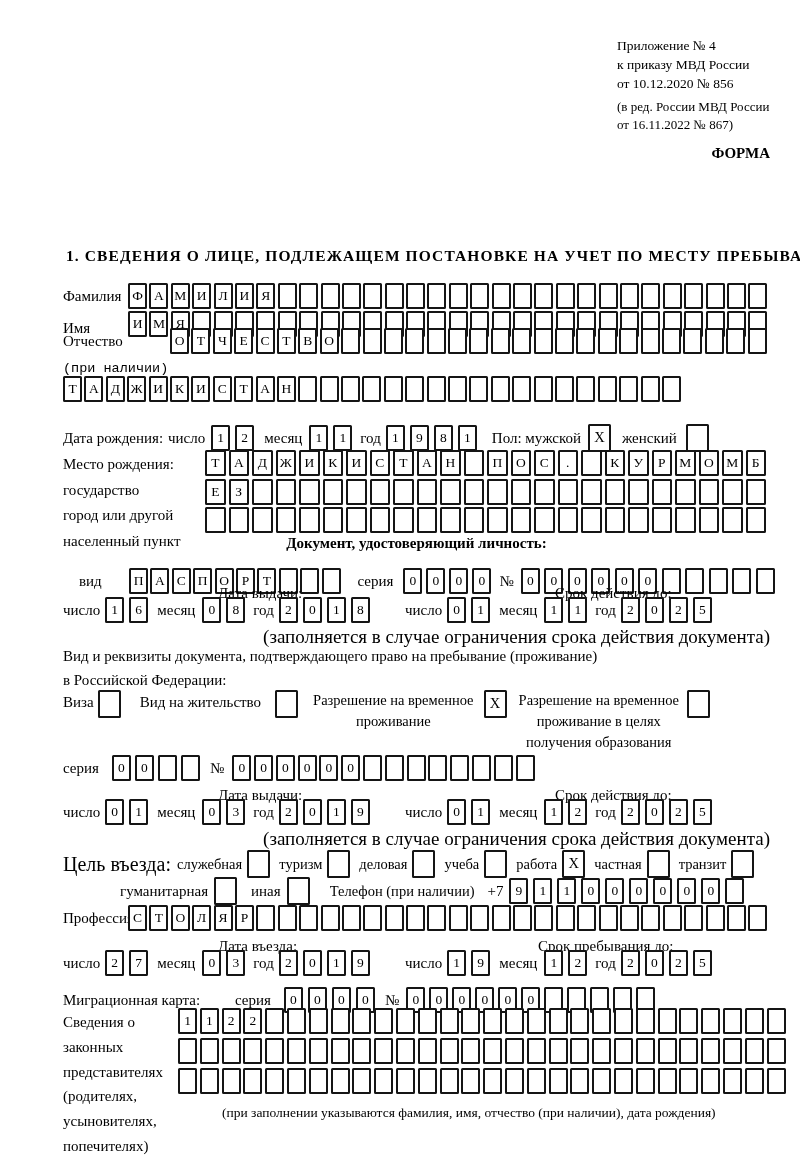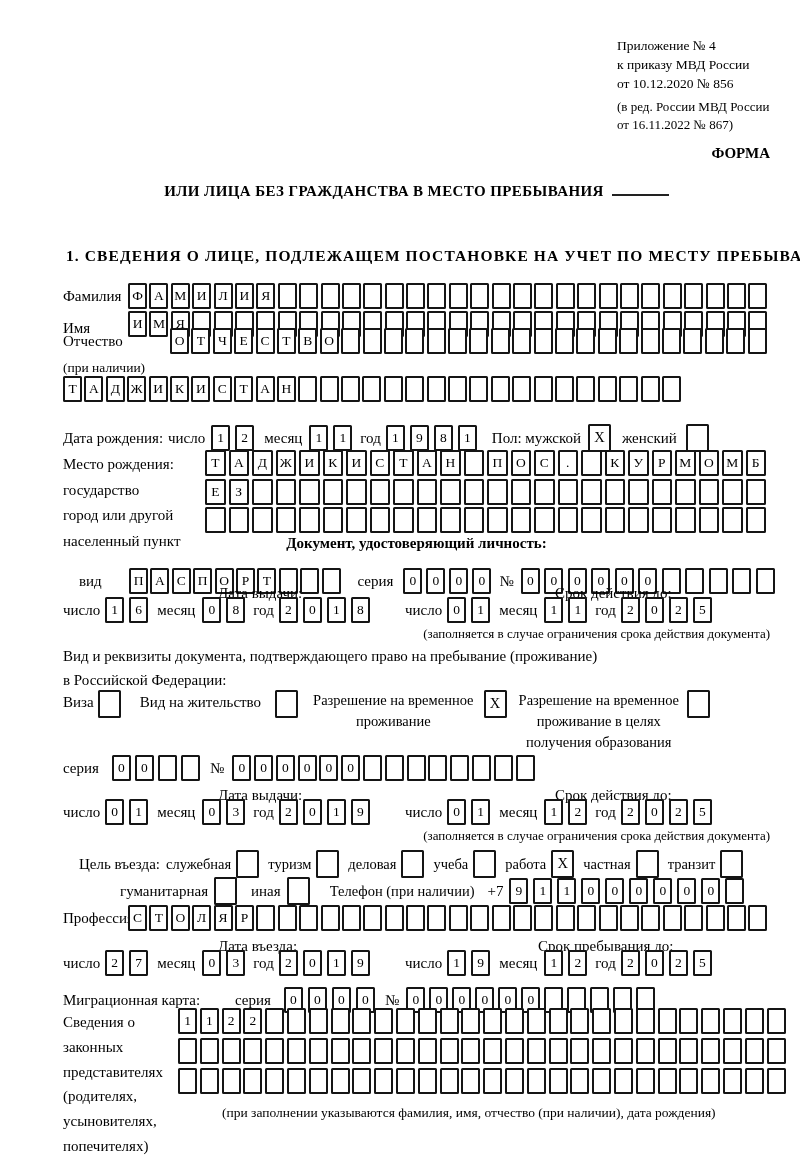--- a/index.html
+++ b/index.html
@@ -9,21 +9,21 @@
   .flex{display:flex;align-items:center;}
   .topflex{display:flex;align-items:flex-start;}
   .cells{display:flex;gap:2.4px;}
   .cell{box-sizing:border-box;flex:0 0 19px;width:19px;height:26px;border:2px solid #151515;
         border-radius:1.5px;text-align:center;font-size:13.5px;line-height:21px;background:#fff;}
   .wcells{gap:3px;}   .wcells .cell{flex-basis:20.5px;width:20.5px;}
   .ncells{gap:2.8px;}
   .dcells{gap:5px;}   .gcells{gap:4px;}  .g2cells{gap:4.5px;}
   .cb{gap:0;}         .cb .cell{flex-basis:23px;width:23px;height:28px;font-size:14.5px;line-height:23px;}
   .bold{font-weight:bold;}
-  .note{font-size:13px;}
+  .note{font-size:19px;}
   .sub{font-size:13.5px;}
   .ctr{text-align:center;}
   .rgt{text-align:right;}
   .pos{position:absolute;top:0;}
   .lblcol{flex-shrink:0;}
   .optlbl{font-size:14.5px;line-height:21px;text-align:center;}
   .title-underline{display:inline-block;width:57px;height:13px;border-bottom:2px solid #222;margin-left:8px;}
   .hdr{font-size:13.5px;line-height:19px;}
   .hdr2{font-size:13px;line-height:18px;}
 </style>
@@ -36,21 +36,20 @@
     <div>Приложение № 4</div>
     <div>к приказу МВД России</div>
     <div>от 10.12.2020 № 856</div>
     <div class="hdr2" style="margin-top:5px;">(в ред. России МВД России</div>
     <div class="hdr2">от 16.11.2022 № 867)</div>
   </div>
 
   <div class="band bold rgt" style="top:145px;width:707px;padding-right:3px;">ФОРМА</div>
 
   <div class="band bold ctr" style="top:180px;width:707px;line-height:22px;letter-spacing:0.4px;">
-    <div><span>ИЛИ ЛИЦА БЕЗ ГРАЖДАНСТВА В МЕСТО ПРЕБЫВАНИЯ</span><span class="title-underline"></span></div>
   </div>
 
   <div class="band bold" style="top:247px;left:66px;white-space:nowrap;font-size:15.5px;letter-spacing:1.1px;">1. СВЕДЕНИЯ О ЛИЦЕ, ПОДЛЕЖАЩЕМ ПОСТАНОВКЕ НА УЧЕТ ПО МЕСТУ ПРЕБЫВАНИЯ</div>
 
   <div class="band flex" style="top:283px;">
     <span class="lblcol" style="width:65px;">Фамилия</span>
     <span class="cells">
         <span class="cell">Ф</span>
         <span class="cell">А</span>
         <span class="cell">М</span>
@@ -116,21 +115,21 @@
         <span class="cell"></span>
         <span class="cell"></span>
         <span class="cell"></span>
         <span class="cell"></span>
       </span>
   </div>
 
   <div class="band topflex" style="top:328px;">
     <span class="lblcol" style="width:107px;line-height:26px;">
       <span>Отчество</span><br>
-      <span class="sub" style="line-height:15px;">(при наличии)</span>
+      <span class="sub" style="line-height:15px;font-family:Liberation Mono, monospace;">(при наличии)</span>
     </span>
     <span class="cells">
         <span class="cell">О</span>
         <span class="cell">Т</span>
         <span class="cell">Ч</span>
         <span class="cell">Е</span>
         <span class="cell">С</span>
         <span class="cell">Т</span>
         <span class="cell">В</span>
         <span class="cell">О</span>
@@ -494,21 +493,21 @@
           <span class="cell">0</span>
           <span class="cell">2</span>
           <span class="cell">5</span>
         </span>
     </span>
   </div>
 
   <div class="band note rgt" style="top:828px;width:707px;">(заполняется в случае ограничения срока действия документа)</div>
 
   <div class="band flex" style="top:850px;font-size:14.5px;">
-    <span style="margin-right:6px;font-size:15px;margin-left:16px;">Цель въезда:</span>
+    <span style="margin-right:6px;font-size:20px;">Цель въезда:</span>
     <span>служебная</span>
     <span class="cells cb" style="margin:0 9px 0 5px;">
         <span class="cell"></span>
       </span>
     <span>туризм</span>
     <span class="cells cb" style="margin:0 9px 0 5px;">
         <span class="cell"></span>
       </span>
     <span>деловая</span>
     <span class="cells cb" style="margin:0 9px 0 5px;">

